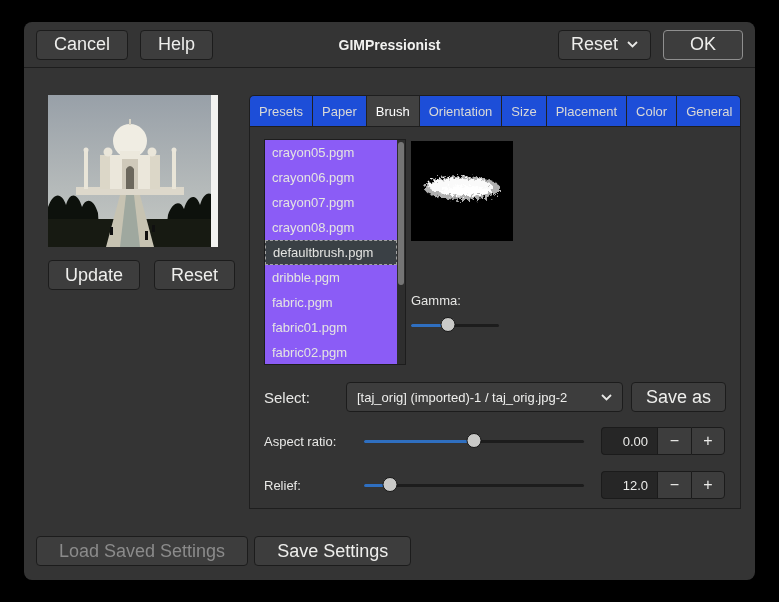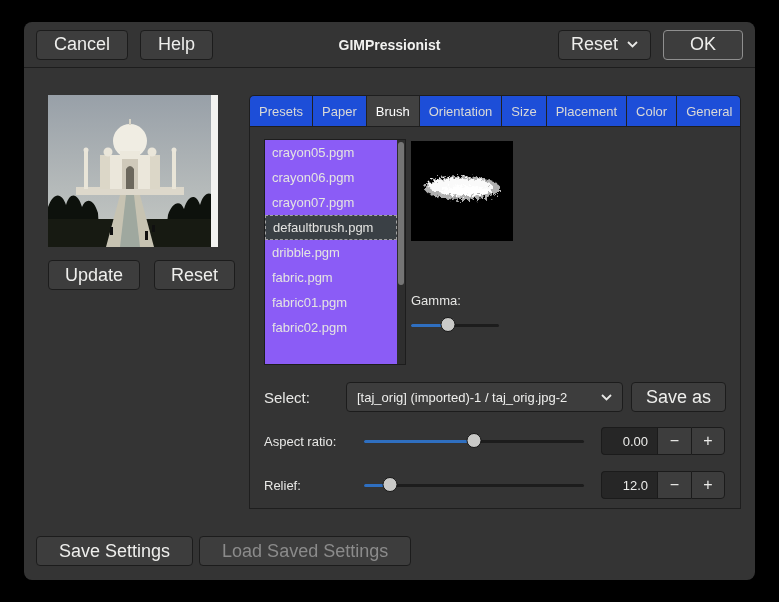--- a/index.html
+++ b/index.html
@@ -263,20 +263,21 @@
         </div>
 
       <div class="tab-content">
 
         <div class="top-section">
           <div class="file-list-wrap">
             <div class="file-list" id="file-list">
                 <div class="file-item">crayon05.pgm</div>
                 <div class="file-item">crayon06.pgm</div>
                 <div class="file-item">crayon07.pgm</div>
+                <div class="file-item">crayon08.pgm</div>
                 <div class="file-item selected">defaultbrush.pgm</div>
                 <div class="file-item">dribble.pgm</div>
                 <div class="file-item">fabric.pgm</div>
                 <div class="file-item">fabric01.pgm</div>
                 <div class="file-item">fabric02.pgm</div>
               </div>
             <div class="vscrollbar">
               <div class="thumb"></div>
             </div>
           </div>
@@ -347,17 +348,17 @@
             <div class="spin-btn minus">−</div>
             <div class="spin-btn plus">+</div>
           </div>
         </div>
 
       </div>
     </div>
   </div>
 
   <div class="footer">
+    <button class="btn disabled">Load Saved Settings</button>
     <button class="btn">Save Settings</button>
-    <button class="btn disabled">Load Saved Settings</button>
   </div>
 
 </div>
 
 </body></html>

